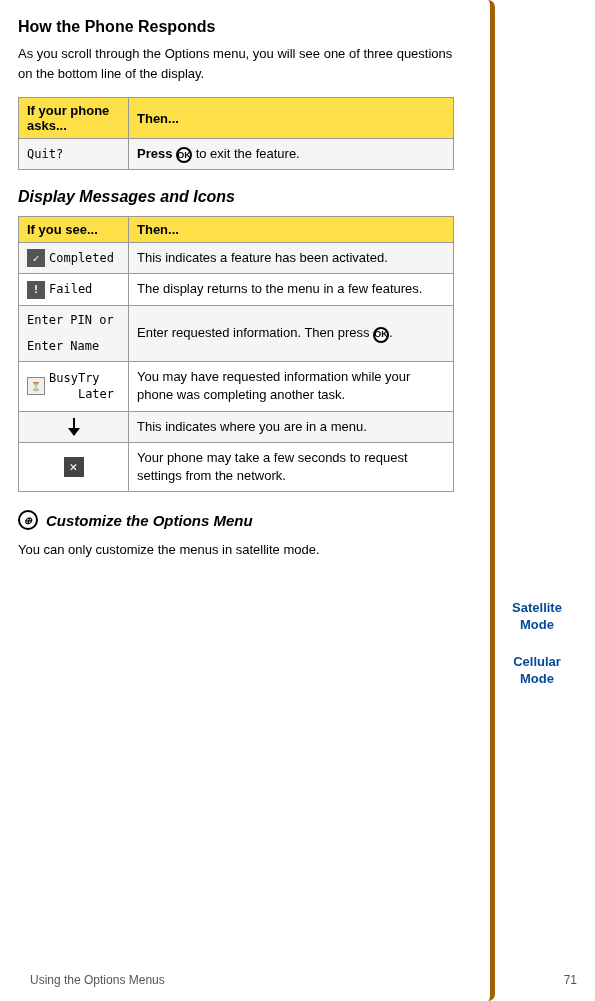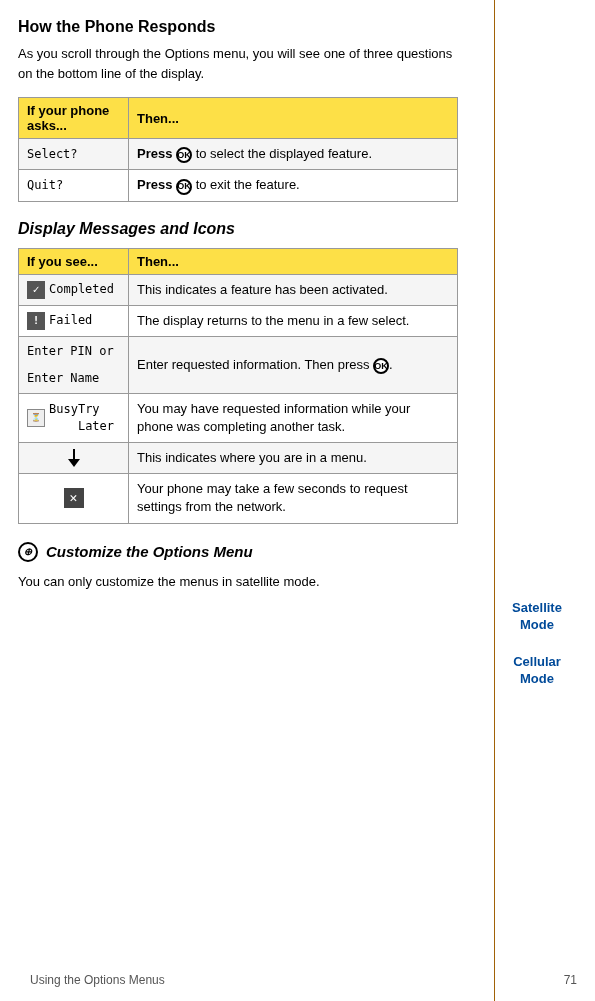--- a/index.html
+++ b/index.html
@@ -15,21 +15,22 @@
 
     .page-wrapper {
       display: flex;
       width: 595px;
       min-height: 1001px;
     }
 
     .main-content {
       flex: 1;
       padding: 18px 36px 18px 18px;
-      border-right: 1px solid #a16207;
+      border-right: 5px solid #a16207;
+      border-radius: 7px;
     }
 
     .side-panel {
       width: 100px;
       display: flex;
       flex-direction: column;
       align-items: center;
       padding-top: 600px;
       padding-right: 20px;
       padding-left: 4px;
@@ -238,26 +239,20 @@
 
     <table>
       <thead>
         <tr>
           <th>If your phone asks...</th>
           <th>Then...</th>
         </tr>
       </thead>
       <tbody>
         <tr>
-          <td><span class="mono-text">Select?</span></td>
-          <td>
-            <span class="bold-press">Press </span><span class="ok-badge">OK</span><span> to select the displayed feature.</span>
-          </td>
-        </tr>
-        <tr>
           <td><span class="mono-text">Quit?</span></td>
           <td>
             <span class="bold-press">Press </span><span class="ok-badge">OK</span><span> to exit the feature.</span>
           </td>
         </tr>
       </tbody>
     </table>
 
     <h2 class="display-heading">Display Messages and Icons</h2>
 
@@ -280,21 +275,21 @@
           <td>This indicates a feature has been activated.</td>
         </tr>
 
         <tr>
           <td>
             <div class="icon-cell">
               <span class="icon-box icon-exclaim">!</span>
               <span class="mono-text">Failed</span>
             </div>
           </td>
-          <td>The display returns to the menu in a few select.</td>
+          <td>The display returns to the menu in a few features.</td>
         </tr>
 
         <tr>
           <td>
             <div class="icon-cell" style="flex-direction:column; align-items:flex-start; gap:10px;">
               <span class="mono-text">Enter PIN or</span>
               <span class="mono-text">Enter Name</span>
             </div>
           </td>
           <td>Enter requested information. Then press <span class="ok-badge">OK</span>.</td>

